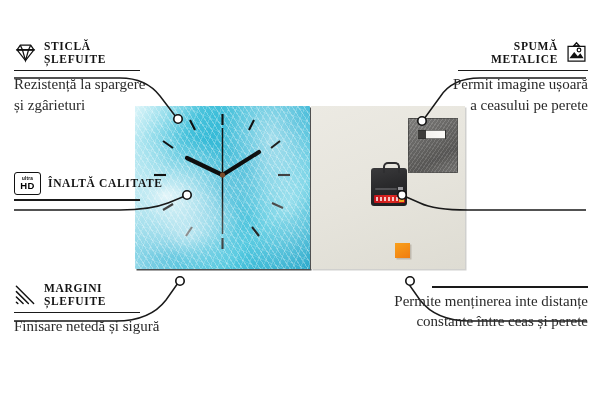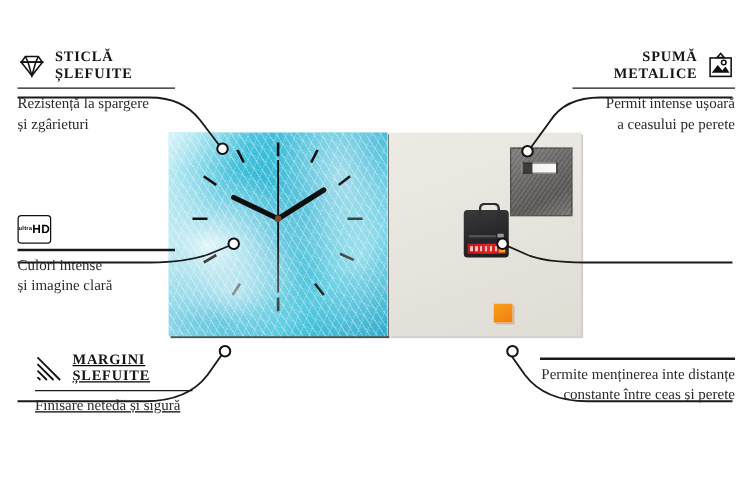--- a/index.html
+++ b/index.html
@@ -93,39 +93,39 @@
   .titles{display:flex;flex-direction:column;line-height:1.12;}
   .titles span{
     font-family:"Liberation Serif", serif;
     font-size:11.5px;font-weight:700;letter-spacing:.65px;color:#141414;
     white-space:nowrap;
   }
   .callout.right .titles span{text-align:right;}
   .rule{height:1.6px;background:#1a1a1a;margin-top:4px;}
   .desc{
     font-family:"Liberation Serif", serif;
-    font-size:12px;color:#2a2a2a;line-height:1.38;margin-top:3px;white-space:nowrap;
+    font-size:15px;color:#2a2a2a;line-height:1.38;margin-top:3px;white-space:nowrap;
   }
   .callout.right .desc{text-align:right;}
 
   .ico{width:23px;height:23px;flex:0 0 auto;color:#111;}
   .ico svg{display:block;width:100%;height:100%;}
   .ico-hd{
     width:25px;height:21px;border:1.6px solid #111;border-radius:3px;
-    display:flex;flex-direction:row;align-items:center;justify-content:center;line-height:1;
+    display:flex;flex-direction:column;align-items:center;justify-content:center;line-height:1;
   }
   .ico-hd .u{font-family:"Liberation Sans", sans-serif;font-size:4.6px;font-weight:700;letter-spacing:.2px;}
   .ico-hd .d{font-family:"Liberation Sans", sans-serif;font-size:9.5px;font-weight:700;letter-spacing:.3px;margin-top:-.5px;}
 
   
   #c-glass{left:14px;top:40px;}
   #c-glass .rule{width:126px;}
   #c-print{left:14px;top:172px;}
   #c-print .rule{width:126px;}
-  #c-edge{left:28px;top:282px;text-decoration:underline;}
+  #c-edge{left:14px;top:282px;}
   #c-edge .rule{width:126px;}
 
   #c-hang{right:12px;top:40px;}
   #c-hang .rule{width:130px;margin-left:auto;}
   #c-mech{right:12px;top:172px;}
   #c-mech .rule{width:124px;margin-left:auto;}
   #c-foam{right:12px;top:282px;}
   #c-foam .rule{width:156px;margin-left:auto;}
 
   .lines{position:absolute;inset:0;pointer-events:none;}
@@ -218,27 +218,24 @@
     </div>
   </div>
 
   <div class="callout left" id="c-print">
     <div class="head">
       <span class="ico-hd">
         <span class="u">ultra</span>
         <span class="d">HD</span>
       </span>
       <span class="titles">
-      </span>
-    </div>
-    <div class="rule"></div>
-    <div class="desc">
-      <span>Culori intense</span><br>
-      <span>și imagine clară</span>
-    </div>
+        <span>ÎNALTĂ CALITATE</span>
+      </span>
+    </div>
+    <div class="rule"></div>
   </div>
 
   <div class="callout left" id="c-edge">
     <div class="head">
       <span class="ico">
         <svg viewBox="0 0 24 24" fill="none" stroke="currentColor" stroke-width="1.5" stroke-linecap="round">
           <path d="M2.5 3.5 L20.5 21.5"></path>
           <path d="M2.5 9 L15 21.5"></path>
           <path d="M2.5 14.5 L9.5 21.5"></path>
           <path d="M2.5 20 L4 21.5"></path>
@@ -265,21 +262,21 @@
         <svg viewBox="0 0 24 24" fill="none" stroke="currentColor" stroke-width="1.3">
           <path d="M12 1.8 L9 5.2 L15 5.2 Z"></path>
           <rect x="3.2" y="5.6" width="17.6" height="15.4"></rect>
           <path d="M4.6 18 L9.6 11.4 L13.4 16 L16 12.8 L19.4 18 Z" fill="currentColor" stroke="none"></path>
           <circle cx="14.6" cy="9.4" r="1.9"></circle>
         </svg>
       </span>
     </div>
     <div class="rule"></div>
     <div class="desc">
-      <span>Permit intense ușoară</span><br>
+      <span>Permit imagine ușoară</span><br>
       <span>a ceasului pe perete</span>
     </div>
   </div>
 
 
   <div class="callout right" id="c-foam">
     <div class="rule"></div>
     <div class="desc">
       <span>Permite menținerea inte distanțe</span><br>
       <span>constante între ceas și perete</span>

